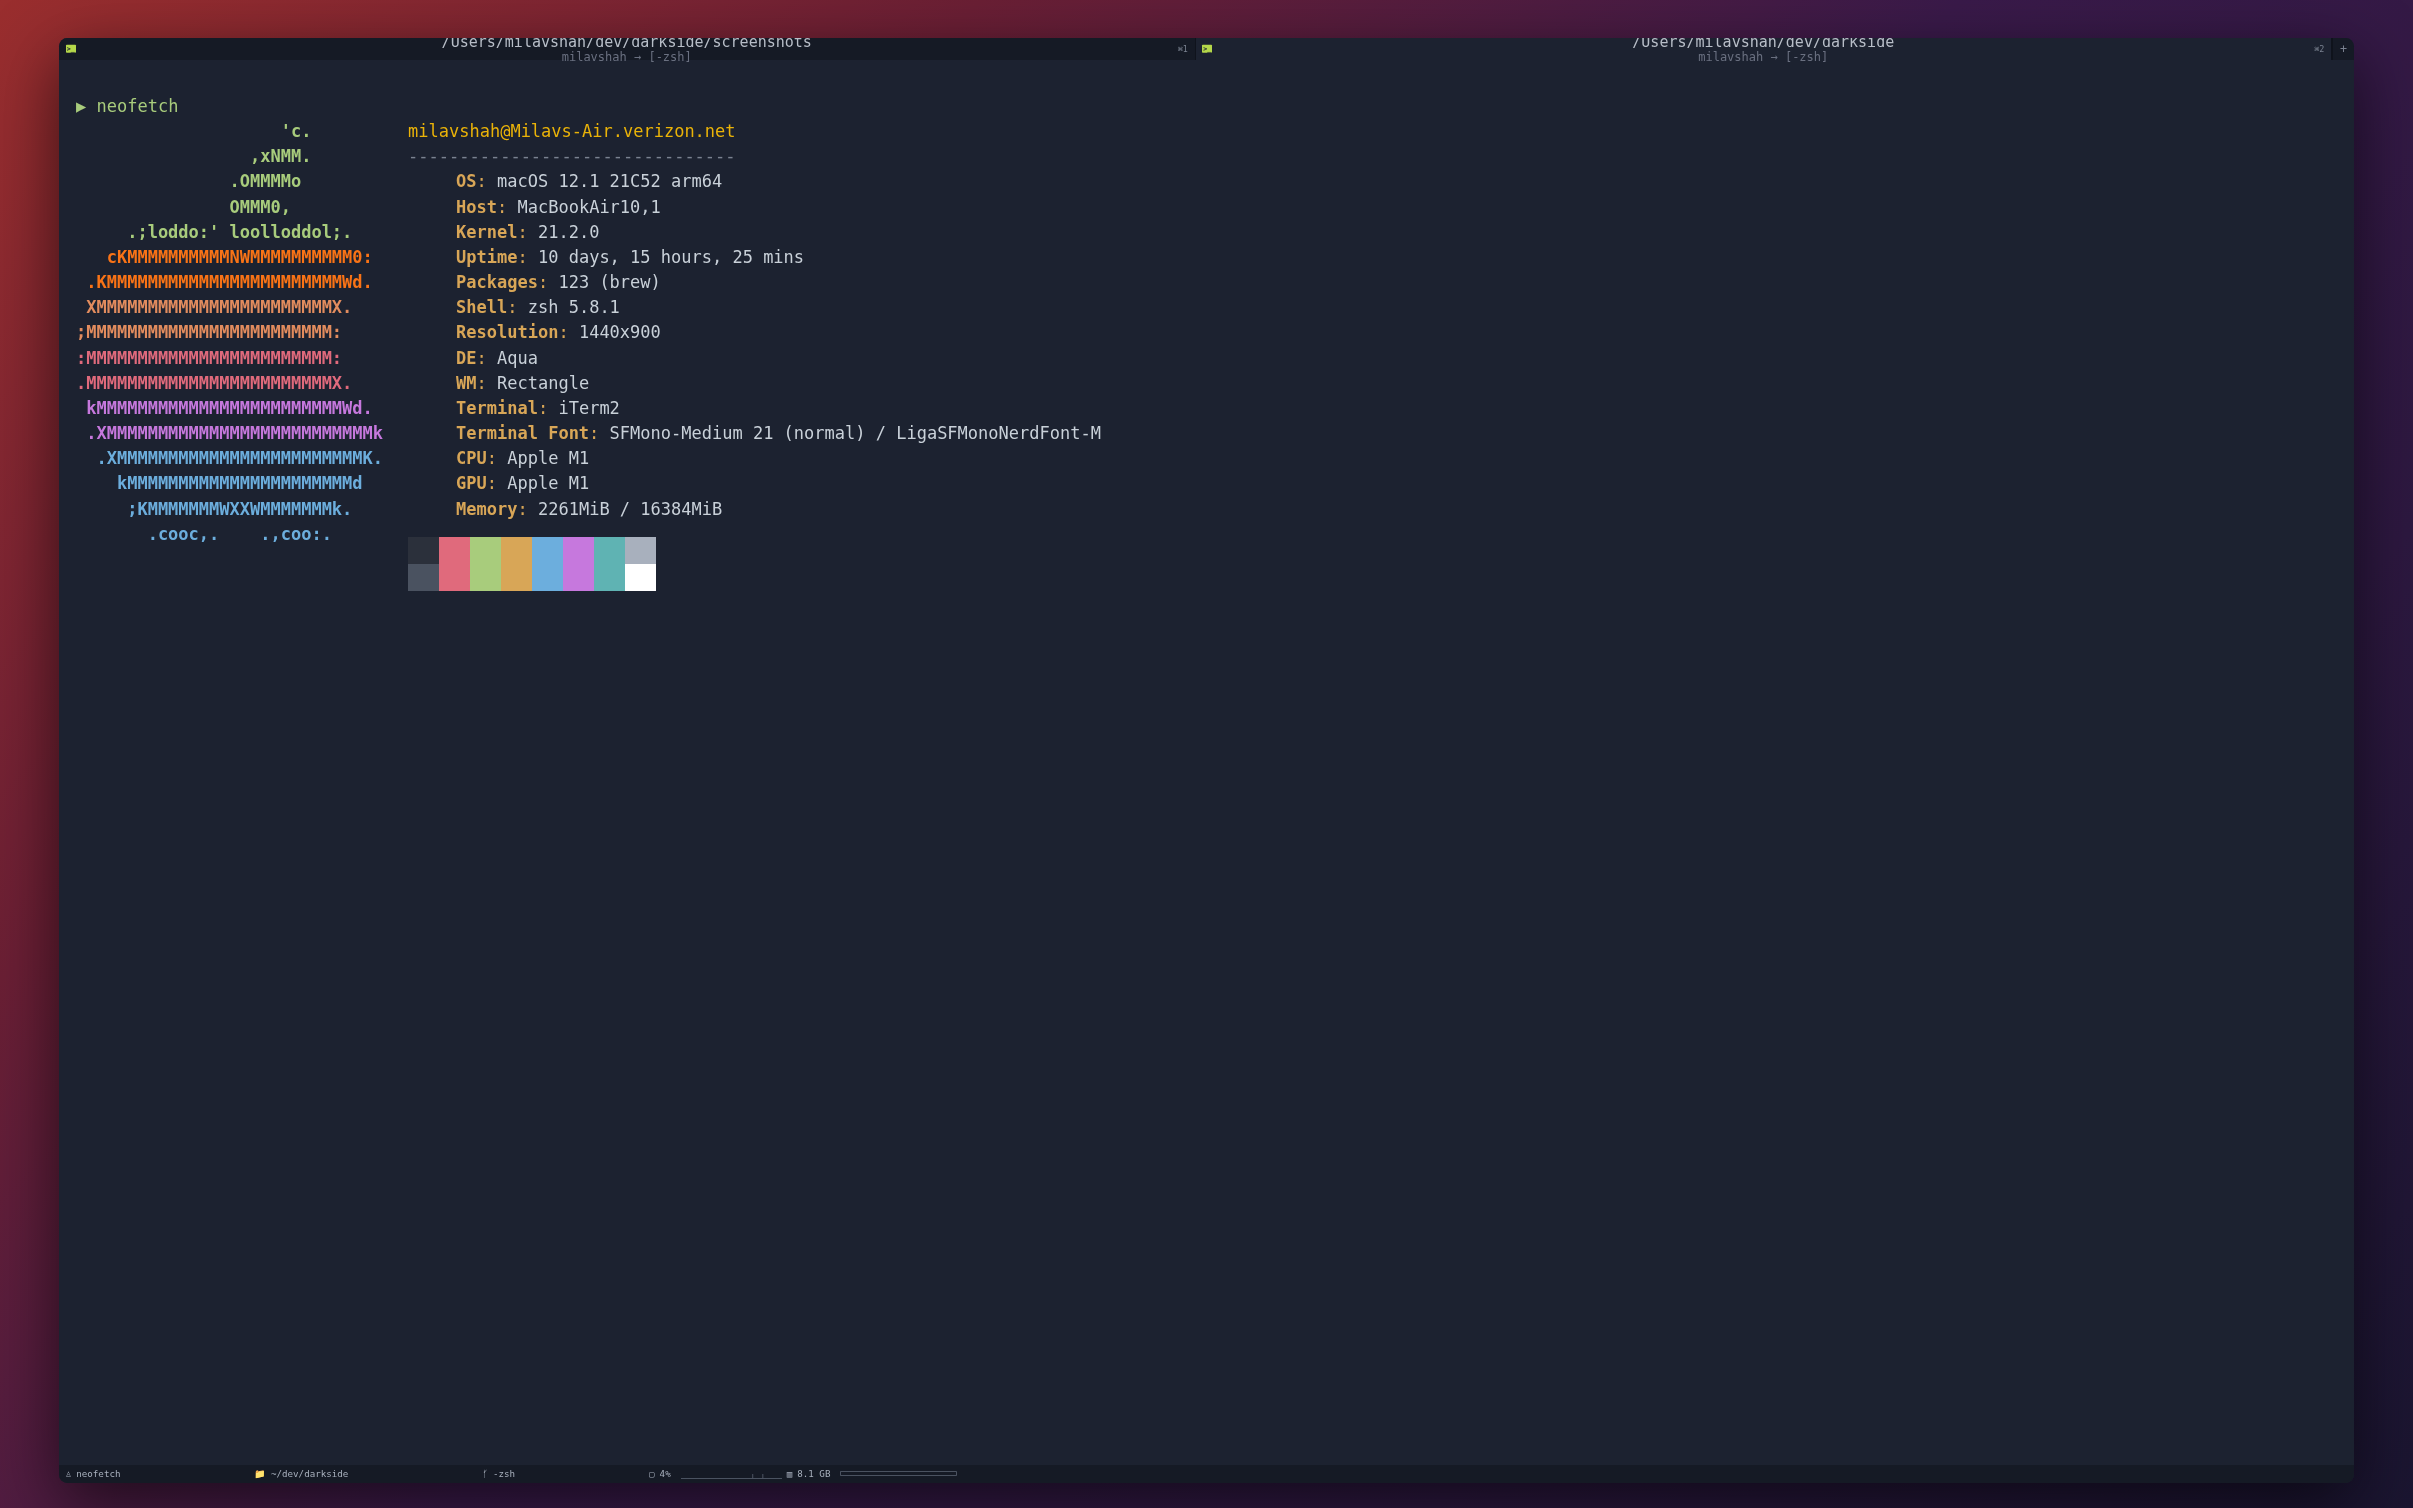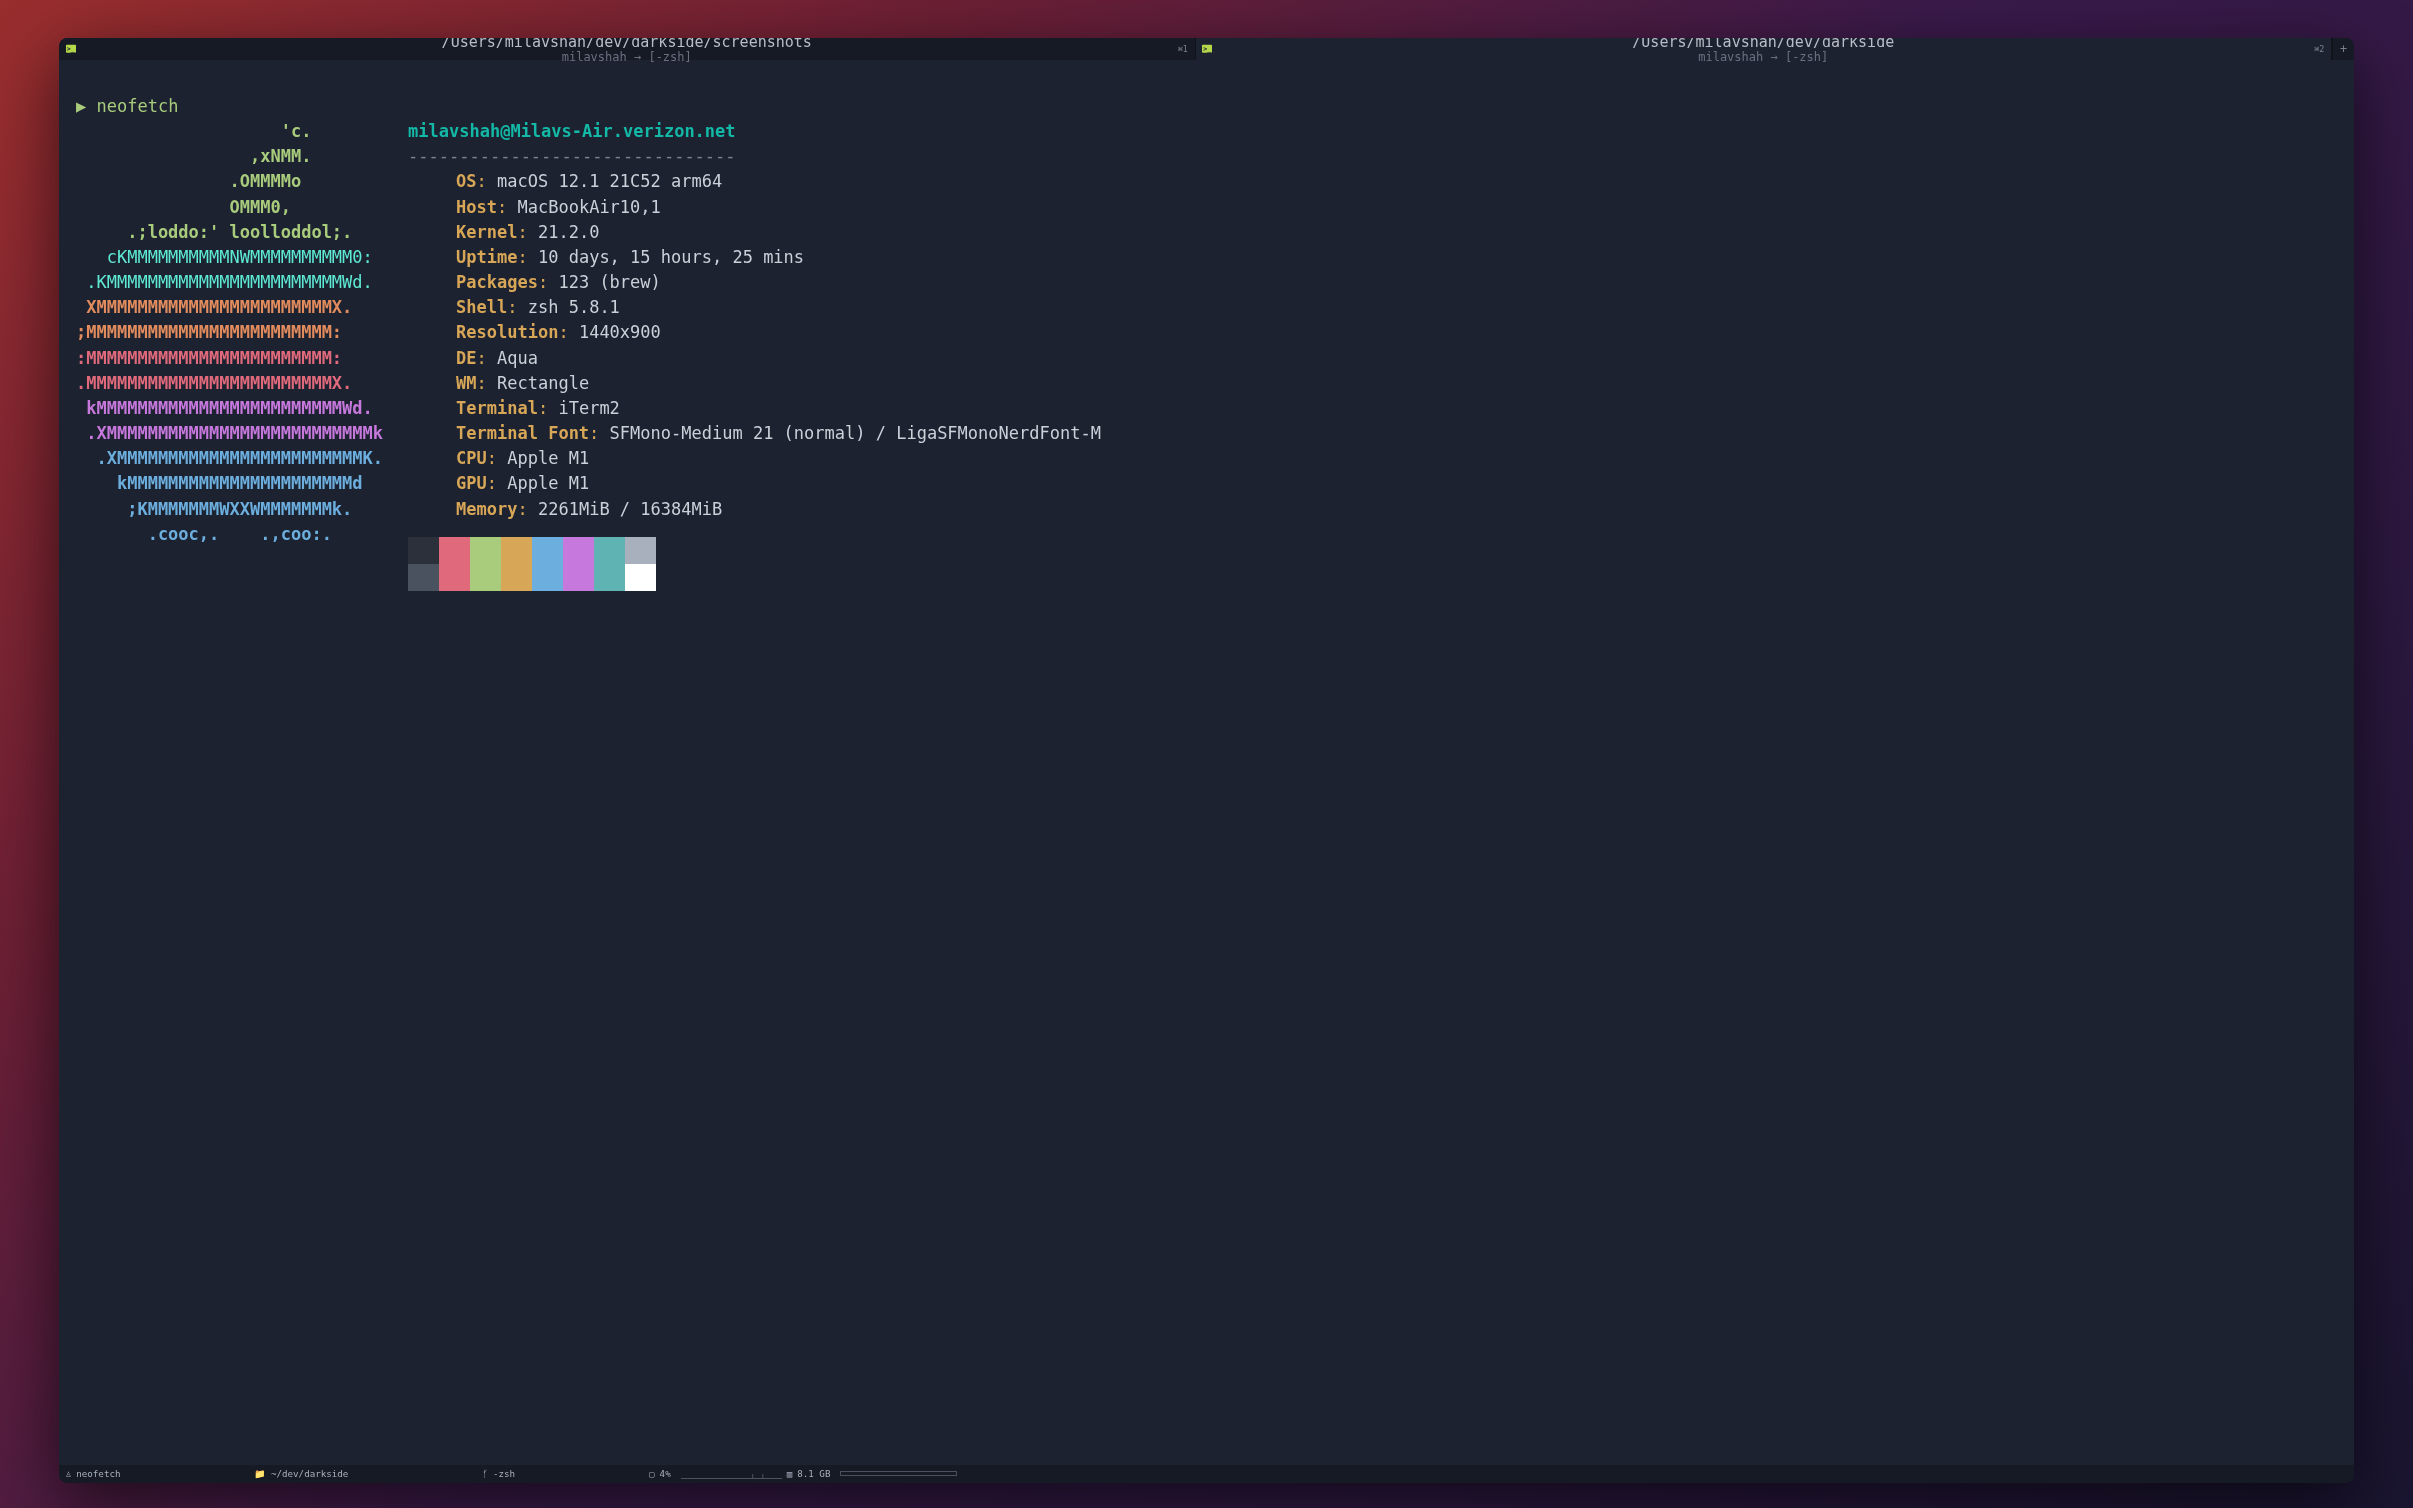--- a/index.html
+++ b/index.html
@@ -80,28 +80,28 @@
     color: #c9d1d9;
     font-size: 17px;
     line-height: 1.48;
     white-space: pre;
     overflow: hidden;
   }
   .prompt { color: #a8cc7c; font-weight: 500; }
   .prompt .tri { color:#a8cc7c; }
   .logo { display:inline-block; vertical-align: top; }
   .info { display:inline-block; vertical-align: top; margin-left: 25px; }
-  .hdr { color:#14b8a6; font-weight:700; }
+  .hdr { color:#eab308; font-weight:400; }
   .sep { color:#7a8290; }
   .lbl { color:#d8a657; font-weight:600;margin-left:48px; }
   .val { color:#c9d1d9; }
   .colon{ color:#d8a657; }
   
   .c-green  { color:#a8cc7c; font-weight:600;}
-  .c-yellow { color:#5eead4; font-weight:400;}
+  .c-yellow { color:#f97316; font-weight:700;}
   .c-orange { color:#e28c5e; font-weight:600;}
   .c-red    { color:#e06a7c; font-weight:600;}
   .c-pink   { color:#c678dd; font-weight:600;}
   .c-blue   { color:#6caedd; font-weight:600;text-align:right;}
   
   .swatches { margin-top:15px; line-height:0; }
   .sw { display:inline-block; width:31px; height:27px; }
   
   .statusbar {
     height: 18.4px;

